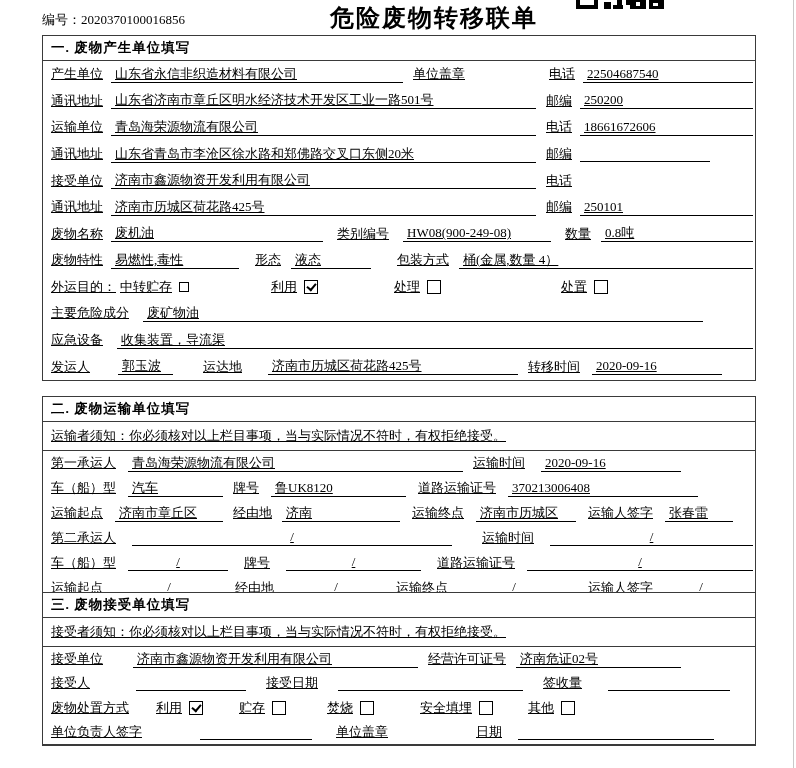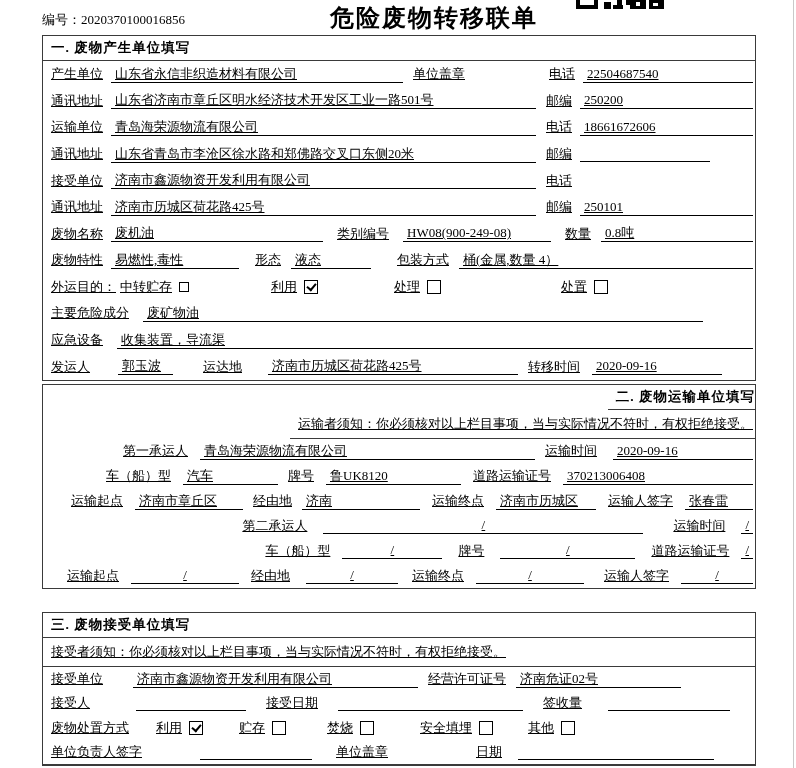--- a/index.html
+++ b/index.html
@@ -8,22 +8,22 @@
     font-family:"Liberation Serif","DejaVu Serif",serif;font-size:13px;color:#000;
   }
   .serial{position:absolute;left:42px;top:11px;white-space:nowrap;}
   .doc-title{position:absolute;left:330px;top:2px;font-size:24px;font-weight:bold;letter-spacing:2px;white-space:nowrap;}
   .qr-frag{position:absolute;left:576px;top:0;}
   .page-edge{position:absolute;top:0;right:2px;width:1px;height:768px;background:#c9c9c9;}
 
   .sec{position:absolute;left:42px;width:714px;border:1px solid #3a3a3a;background:#fff;
        display:flex;flex-direction:column;box-sizing:border-box;}
   .sec1{top:35px;height:346px;}
-  .sec2{top:384px;height:205px;align-items:flex-end;}
-  .sec3{top:612px;height:154px;border-bottom-width:2px;}
+  .sec2{top:396px;height:205px;}
+  .sec3{top:592px;height:154px;border-bottom-width:2px;}
   .sec-title{flex:none;font-weight:bold;font-size:13.5px;border-bottom:1px solid #3a3a3a;
              padding:3px 0 3px 8px;letter-spacing:1px;}
   .row{flex:1;display:flex;align-items:center;padding-left:8px;padding-right:2px;min-height:0;text-decoration:underline;}
   .row.notice{flex:none;border-bottom:1px solid #3a3a3a;padding-top:5px;padding-bottom:5px;}
   .lab{flex:none;white-space:nowrap;}
   .val{flex:none;border-bottom:1px solid #000;white-space:nowrap;padding:0 4px;
        min-height:16px;line-height:16px;box-sizing:border-box;overflow:visible;}
   .val.fill{flex:1;}
   .val.ctr{text-align:center;}
   .g{flex:none;}

